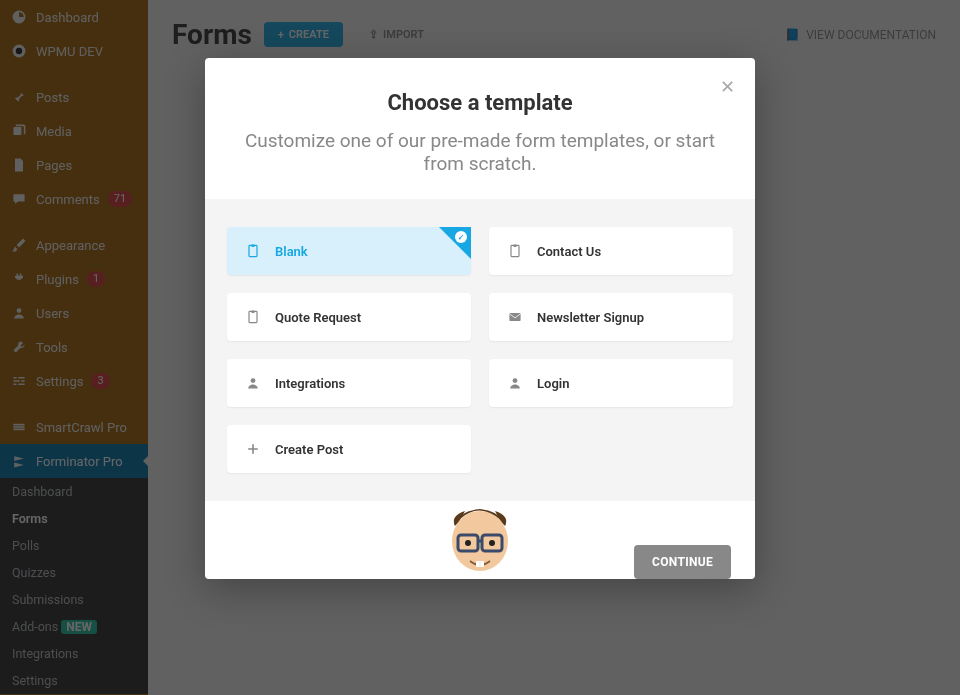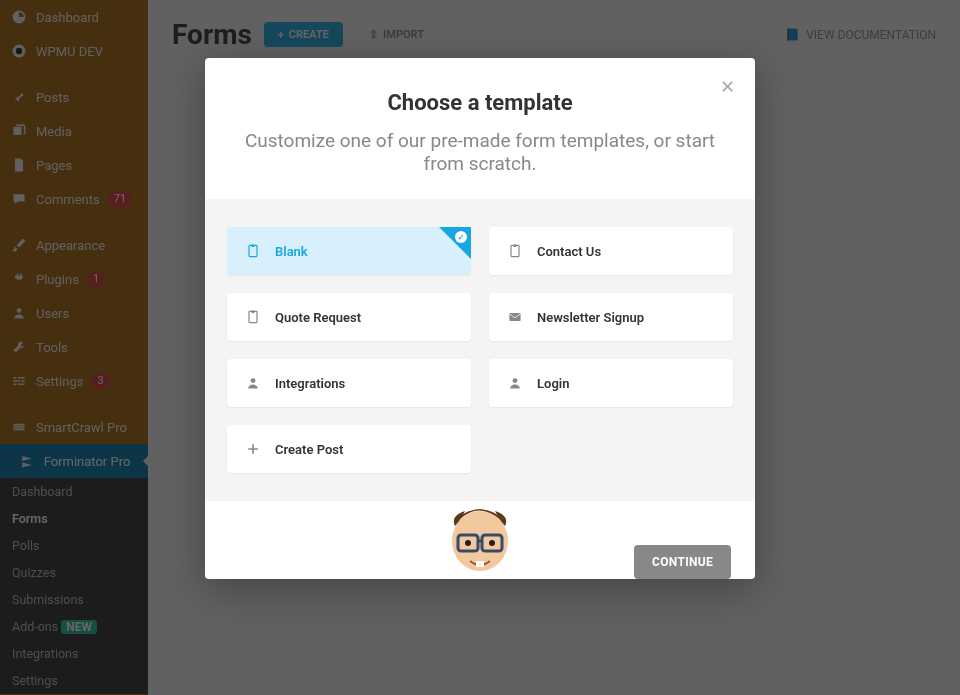--- a/index.html
+++ b/index.html
@@ -2,21 +2,21 @@
 <html><head>
   <meta charset="utf-8">
   <style>
     * { margin: 0; padding: 0; box-sizing: border-box; font-family: -apple-system, BlinkMacSystemFont, "Segoe UI", Roboto, sans-serif; }
     body { width: 960px; height: 695px; overflow: hidden; background: #f1f1f1; position: relative; }
     
     .sidebar { width: 148px; height: 100%; background: #a16207; color: #eee; font-size: 13px; float: left; overflow: hidden; }
     .sidebar-item { display: flex; align-items: center; padding: 8px 10px; cursor: pointer; gap: 8px; }
     .sidebar-item.active { background: #0073aa; color: #fff; }
     .sidebar-item .icon { width: 18px; height: 18px; display: flex; align-items: center; justify-content: center; flex-shrink: 0; }
-    .sidebar-item.active-marker { position: relative; justify-content: center; }
+    .sidebar-item.active-marker { position: relative; }
     .sidebar-item.active-marker::after { content: ''; position: absolute; right: 0; top: 50%; transform: translateY(-50%); border: 5px solid transparent; border-right-color: #f1f1f1; }
     .badge-red { background: #d63638; color: #fff; border-radius: 10px; padding: 0 6px; font-size: 11px; line-height: 16px; display: inline-block; }
     .badge-new { background: #1abc9c; color: #fff; border-radius: 3px; padding: 0 5px; font-size: 12px; line-height: 14px; display: inline-block; font-weight: bold; }
     .sidebar-separator { height: 12px; }
     .submenu { background: #2c2c2c; }
     .submenu-item { padding: 6px 12px; font-size: 12.5px; color: #b4b9be; cursor: pointer; }
     .submenu-item.current { color: #fff; font-weight: 600; }
     
     .main { margin-left: 148px; height: 100%; padding: 18px 24px; position: relative; }
     .page-header { display: flex; align-items: center; gap: 12px; }

